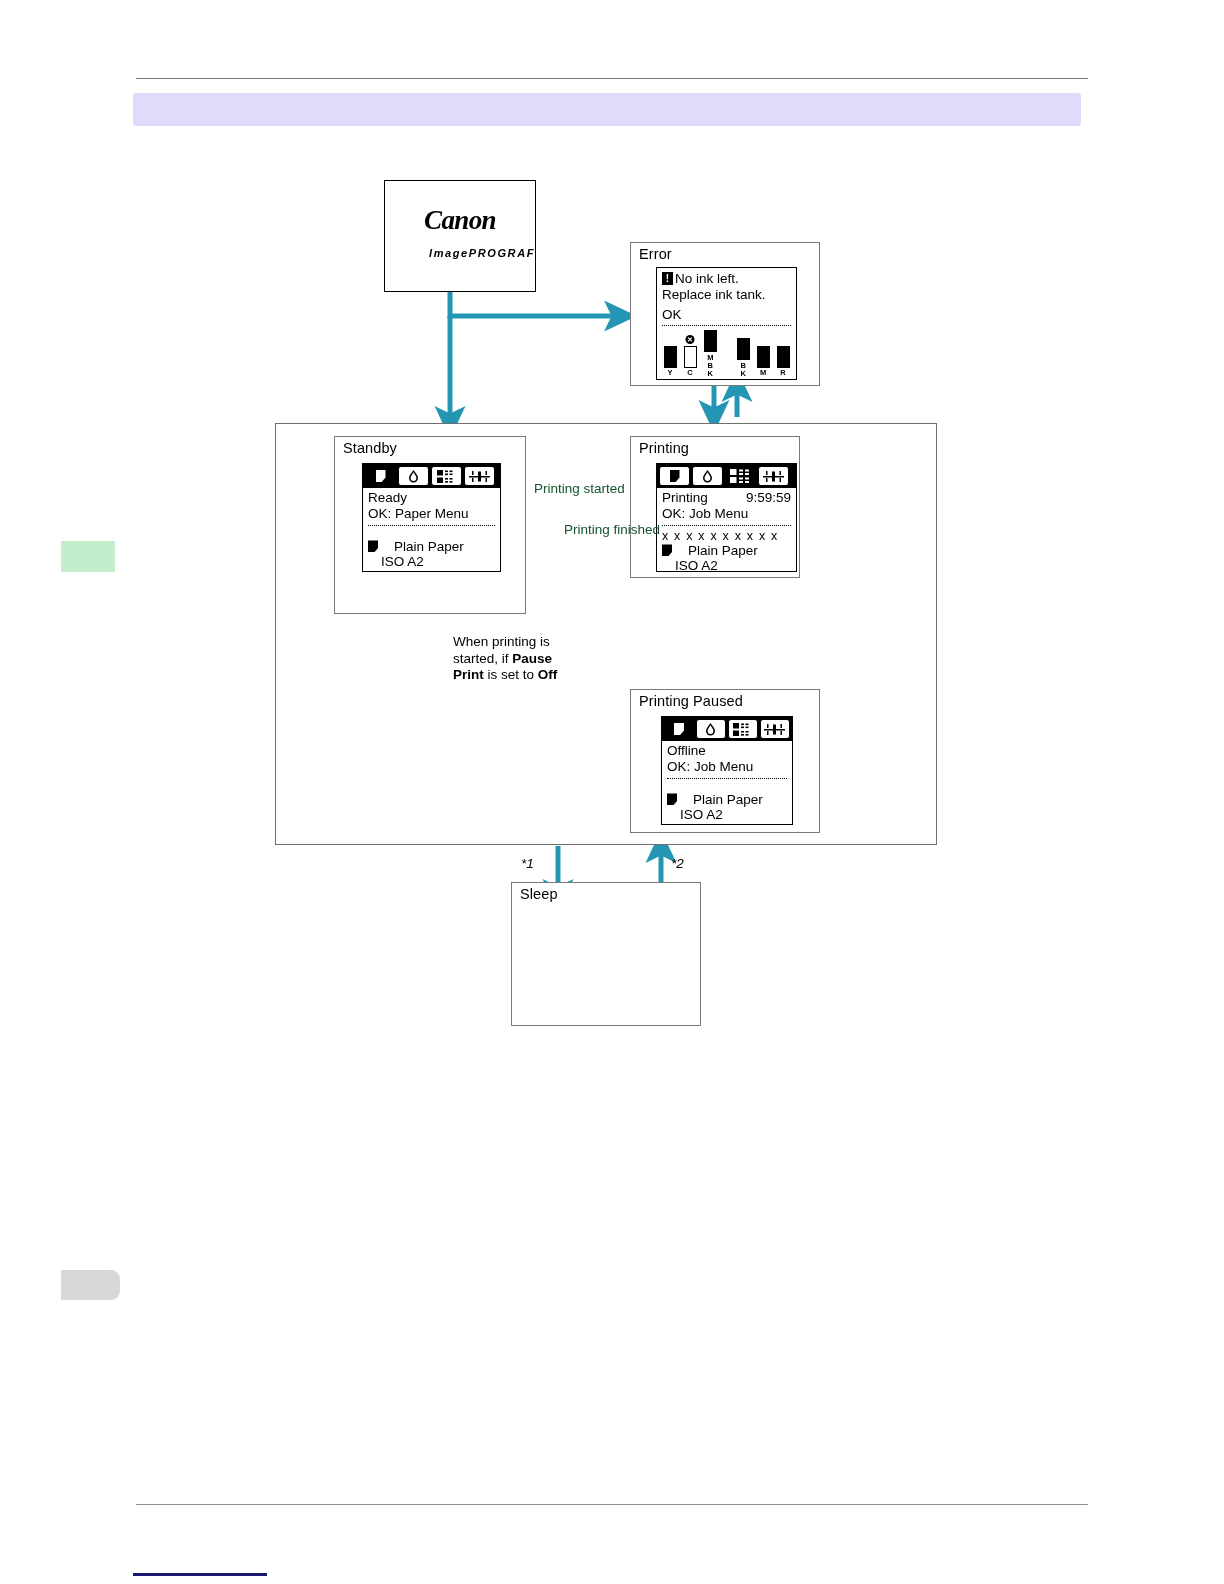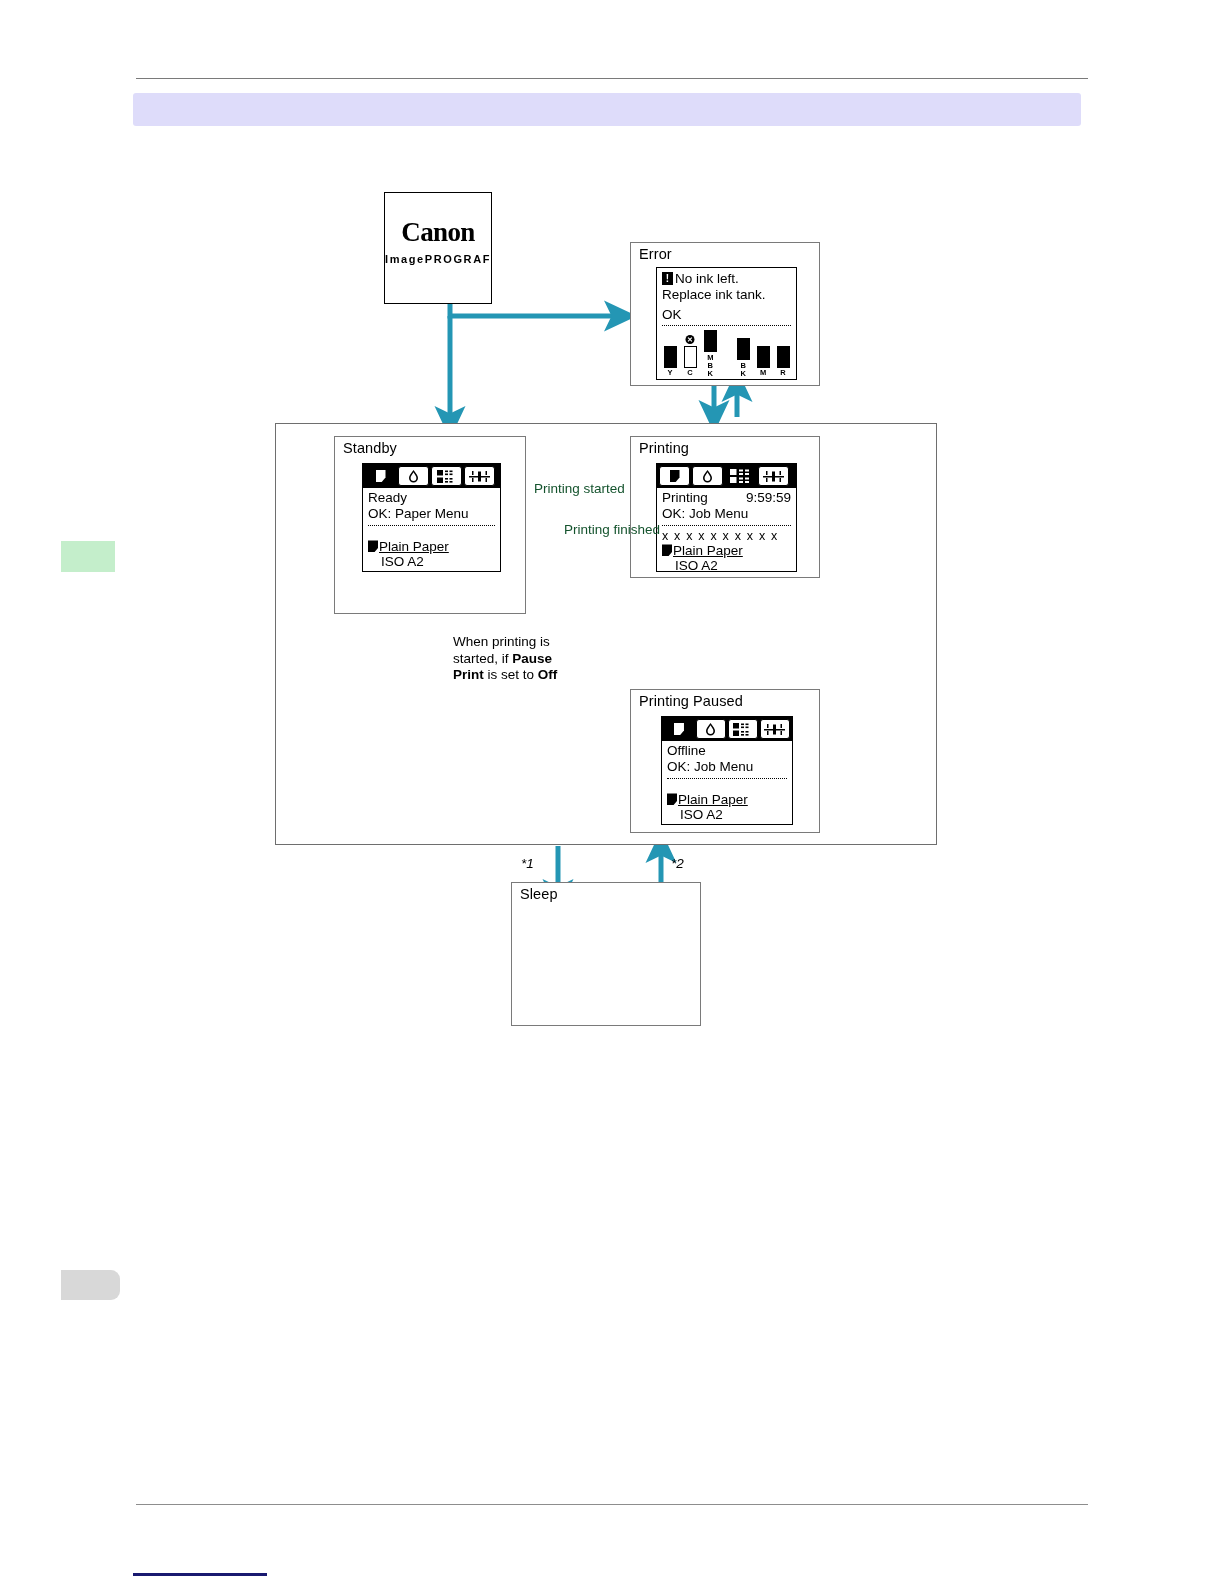--- a/index.html
+++ b/index.html
@@ -65,39 +65,39 @@
   .ic.bare{background:#000;border:none;}
   .lcd-body{
     position:absolute;left:0;right:0;top:24px;bottom:0;
     padding:2px 5px 0 5px;box-sizing:border-box;font-size:13.5px;line-height:15.8px;
   }
   .row{display:flex;justify-content:space-between;white-space:nowrap;}
   .dotline{
     border-top:1.6px dotted #000;margin:3px 0 3px 0;height:0;
   }
   .xrow{font-size:12.5px;letter-spacing:1.2px;line-height:14px;}
-  .paperline{display:flex;align-items:center;gap:1px;text-decoration:underline;}
+  .paperline{display:flex;align-items:center;gap:16px;}
   .indent{padding-left:13px;}
 
   
   .sheet{
     width:10px;height:12px;background:#000;position:relative;flex:0 0 auto;
     clip-path:polygon(0 0,100% 0,100% 62%,62% 100%,0 100%);
   }
   .sheet.inv{background:#fff;}
 
   
   .canon-word{
     font-family:"Liberation Serif", serif;
     font-weight:bold;font-size:27px;letter-spacing:-0.6px;
     text-align:center;line-height:1;
   }
   .ipf-word{
     font-size:11px;font-weight:bold;letter-spacing:1.6px;
-    text-align:center;margin-top:7px;
+    text-align:right;margin-top:13px;
   }
 
   
   .err-head{display:flex;align-items:flex-start;gap:2px;}
   .bang{
     width:11px;height:13px;background:#000;color:#fff;font-size:10px;
     font-weight:bold;line-height:13px;text-align:center;flex:0 0 auto;margin-top:1px;
   }
   .tanks{
     position:absolute;left:0;right:0;bottom:2px;height:40px;
@@ -161,21 +161,21 @@
       <path d="M723,585 L723,684" marker-end="url(#ah)"></path>
 
       <path d="M633,691 L531,579" marker-end="url(#ah)"></path>
 
       <path d="M558,846 L558,896" marker-end="url(#ah)"></path>
 
       <path d="M661,896 L661,846" marker-end="url(#ah)"></path>
     </g>
   </svg>
 
-  <div class="box logo-box" style="left:384px;top:192px;width:108px;height:112px;">
+  <div class="box logo-box" style="left:384px;top:180px;width:152px;height:112px;font-style:italic;">
     <div style="position:absolute;left:0;right:0;top:26px;">
       <div class="canon-word">Canon</div>
       <div class="ipf-word">ImagePROGRAF</div>
     </div>
   </div>
 
   <div class="box state-box" style="left:630px;top:242px;width:190px;height:144px;">
     <div class="state-title">Error</div>
     <div class="lcd" style="left:25px;top:24px;width:141px;height:113px;">
       <div class="lcd-body" style="top:0;padding-top:3px;">
@@ -265,21 +265,21 @@
         <div style="height:10px;"></div>
         <div class="paperline">
           <span class="sheet"></span>
           <span>Plain Paper</span>
         </div>
         <div class="indent">ISO A2</div>
       </div>
     </div>
   </div>
 
-  <div class="box state-box" style="left:630px;top:436px;width:190px;height:142px;">
+  <div class="box state-box" style="left:630px;top:436px;width:170px;height:142px;">
     <div class="state-title">Printing</div>
     <div class="lcd" style="left:25px;top:26px;width:141px;height:109px;">
       <div class="lcd-bar">
         <span class="ic">
           <span class="sheet" style="background:#000;"></span>
         </span>
         <span class="ic">
           <svg width="13" height="14" viewBox="0 0 13 14">
               <path d="M6.5 1 C9.6 5 11 7 11 9 A4.5 4.5 0 0 1 2 9 C2 7 3.4 5 6.5 1 Z" fill="#000"></path>
               <path d="M6.5 3.3 C8.5 6.1 9.4 7.6 9.4 9 A2.9 2.9 0 0 1 3.6 9 C3.6 7.6 4.5 6.1 6.5 3.3 Z" fill="#fff"></path>

